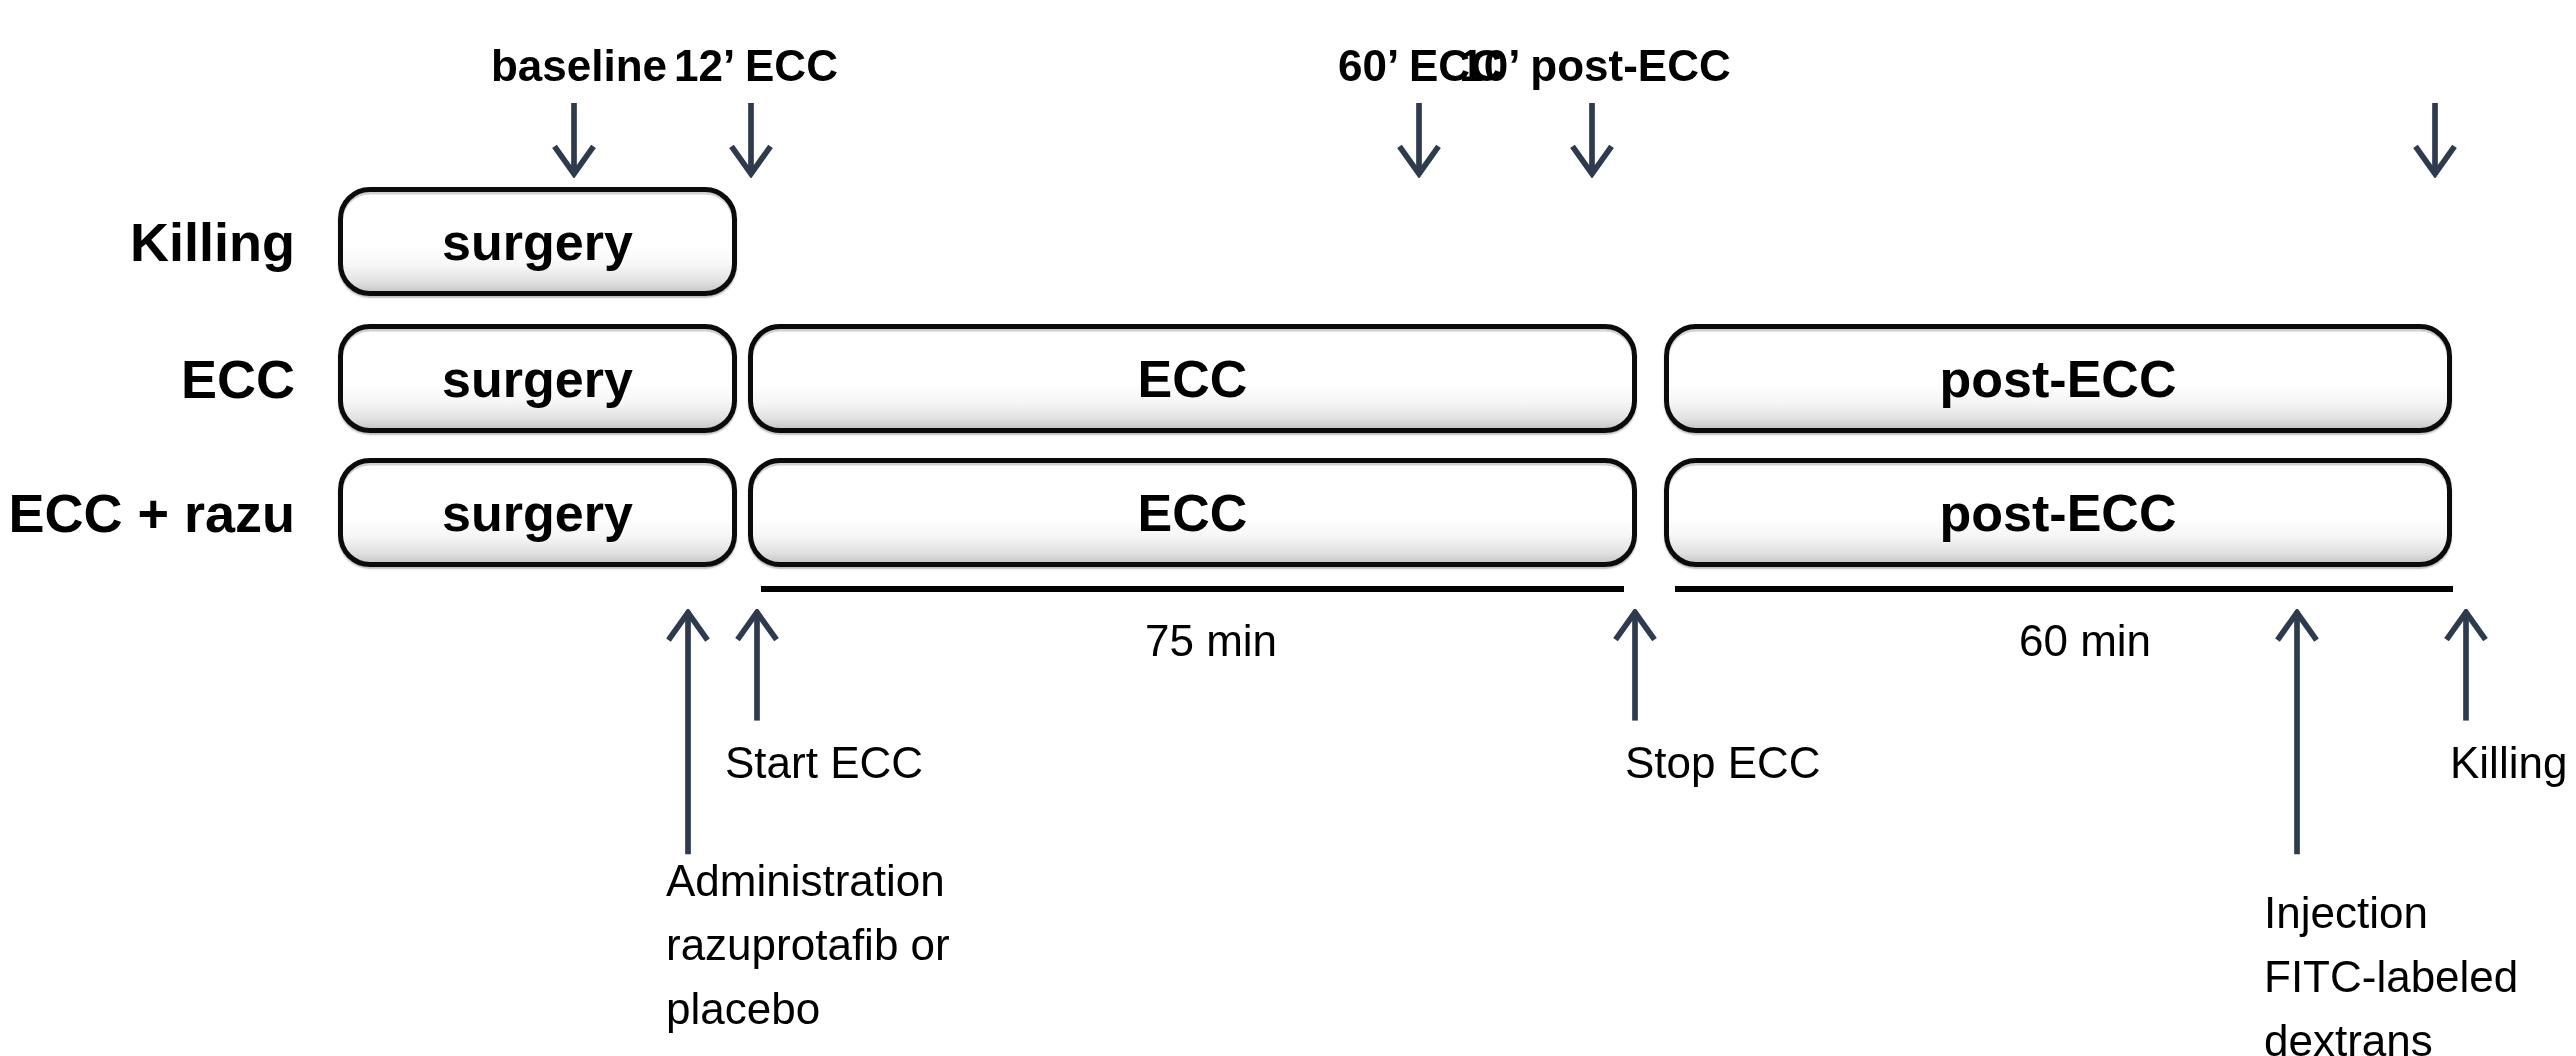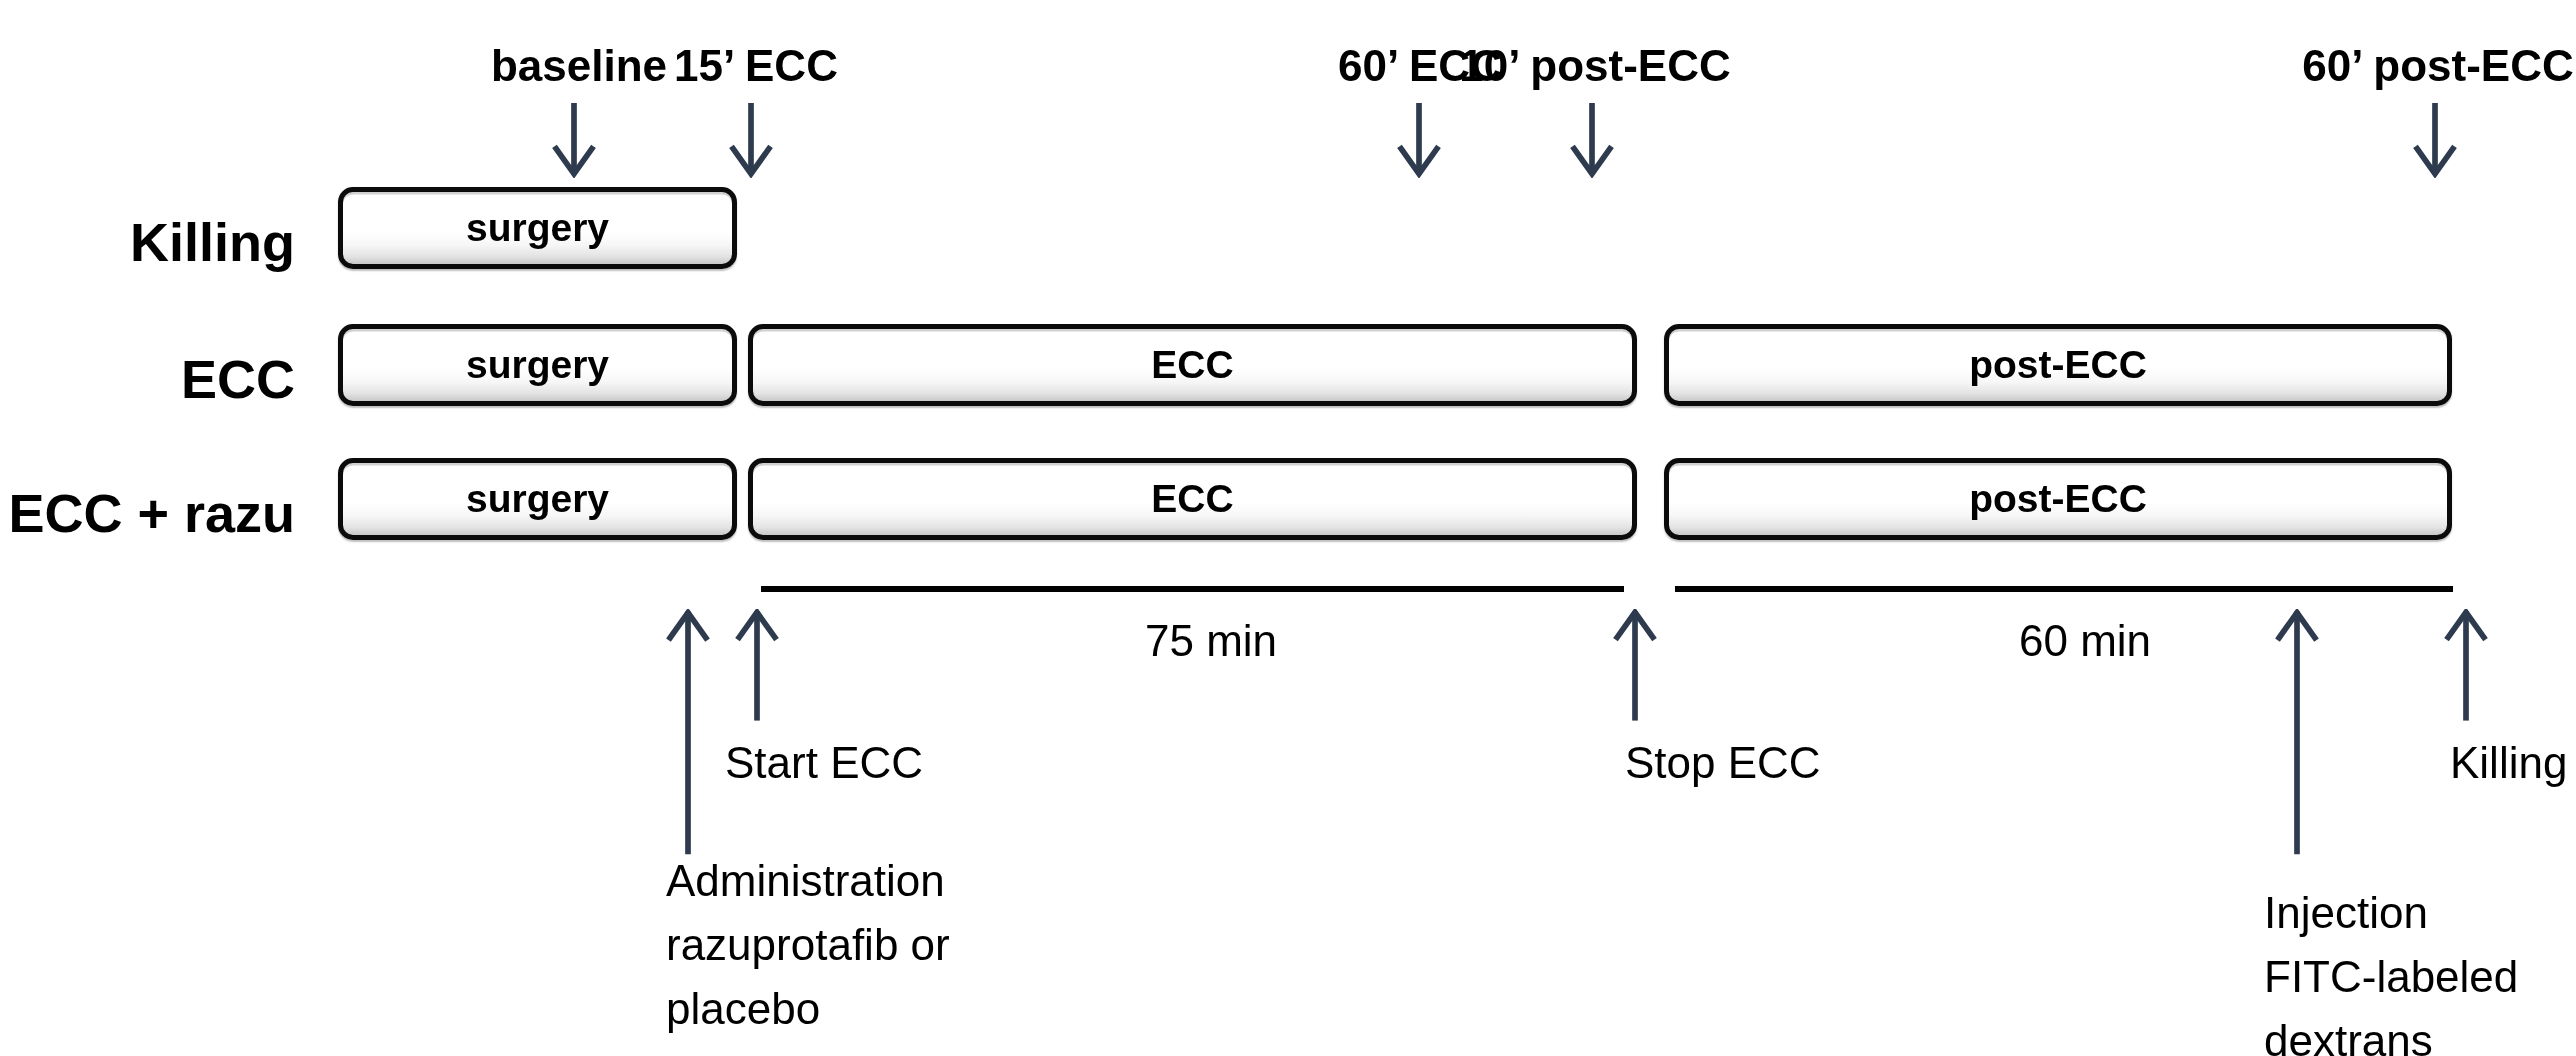--- a/index.html
+++ b/index.html
@@ -49,30 +49,30 @@
     align-items: center;
     justify-content: flex-end;
     font-size: 54px;
     font-weight: 700;
     white-space: nowrap;
   }
 
   
   .box {
     position: absolute;
-    height: 82px;
+    height: 109px;
     box-sizing: border-box;
     border: 5.7px solid #0b0b0b;
-    border-radius: 15px;
+    border-radius: 32px;
     background: linear-gradient(180deg, #ffffff 0%, #ffffff 55%, #f6f6f6 74%, #e2e2e2 90%, #c9c9c9 100%);
     box-shadow: inset 0 2.4px 0 rgba(0,0,0,0.18), 0 1.6px 1.6px rgba(0,0,0,0.25);
     display: flex;
     align-items: center;
     justify-content: center;
-    font-size: 39px;
+    font-size: 52px;
     font-weight: 700;
     white-space: nowrap;
   }
 
   
   .duration-line {
     position: absolute;
     top: 586px;
     height: 5.7px;
     background: #000000;
@@ -94,24 +94,23 @@
     white-space: pre-line;
     line-height: 64px;
   }
 </style>
 </head>
 <body>
 
 <div class="canvas">
 
   <div class="top-label" style="left:579px">baseline</div>
-  <div class="top-label" style="left:756px">15’ ECC</div>
+  <div class="top-label" style="left:756px">12’ ECC</div>
   <div class="top-label" style="left:1420px">60’ ECC</div>
   <div class="top-label" style="left:1595px">10’ post-ECC</div>
-  <div class="top-label" style="left:2438px">60’ post-ECC</div>
 
   <svg class="arrow" style="left:548px;top:103px" width="52" height="75" viewBox="0 0 64 92">
       <line x1="32" y1="2" x2="32" y2="84"></line>
       <polyline points="10,56 32,87 54,56"></polyline>
     </svg>
   <svg class="arrow" style="left:725px;top:103px" width="52" height="75" viewBox="0 0 64 92">
       <line x1="32" y1="2" x2="32" y2="84"></line>
       <polyline points="10,56 32,87 54,56"></polyline>
     </svg>
   <svg class="arrow" style="left:1393px;top:103px" width="52" height="75" viewBox="0 0 64 92">

